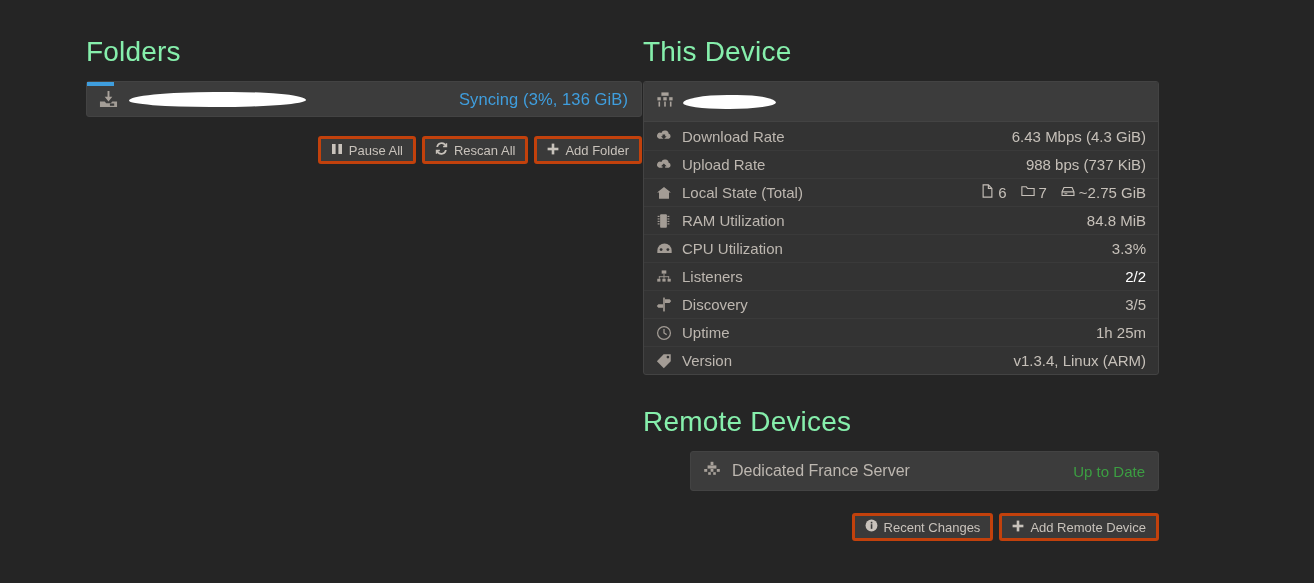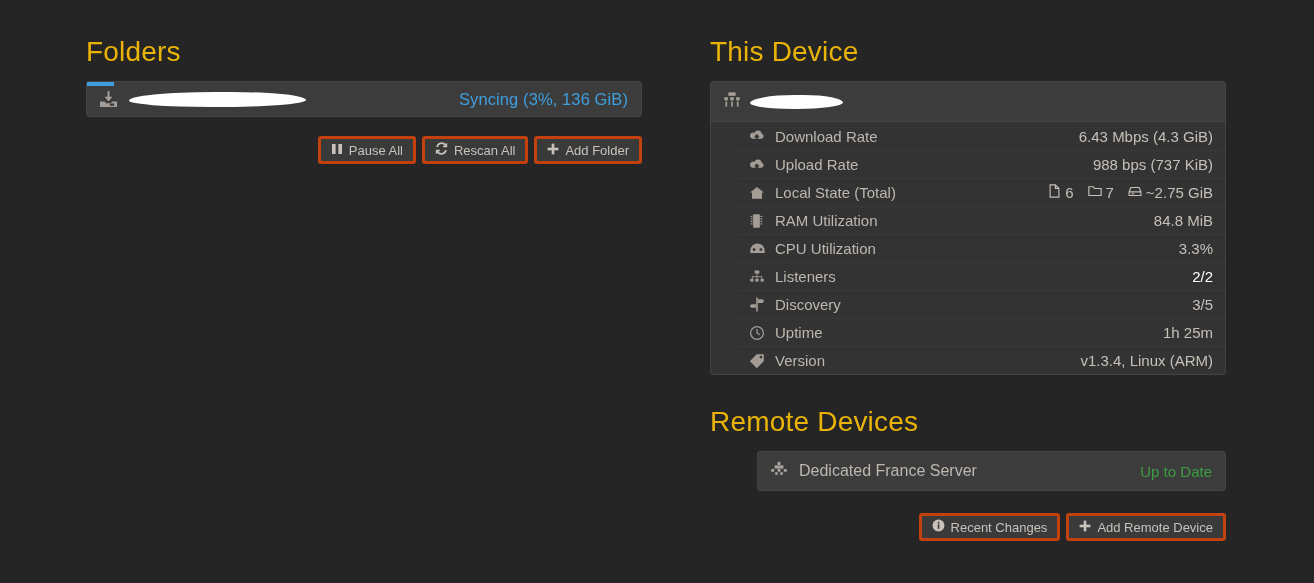--- a/index.html
+++ b/index.html
@@ -5,26 +5,26 @@
   * { box-sizing: border-box; margin: 0; padding: 0; }
   html, body {
     width: 1314px; height: 583px;
     background: #252525;
     font-family: "Liberation Sans", sans-serif;
     overflow: hidden;
   }
   .page { position: relative; width: 1314px; height: 583px; padding: 0; }
   .col { position: absolute; top: 0; }
   .col-left  { left: 86px;  width: 556px; }
-  .col-right { left: 710px; width: 516px; }
+  .col-right { left: 643px; width: 516px; }
 
   h2.section-title {
     font-size: 28px;
     font-weight: 400;
-    color: #eab308;
+    color: #86efac;
     letter-spacing: .2px;
     line-height: 1;
     padding-top: 38px;
     padding-bottom: 0;
   }
   .col-left  h2.section-title { margin-bottom: 15px; }
   .col-right h2.section-title { margin-bottom: 15px; }
 
   
   .panel {
@@ -96,21 +96,20 @@
 
   
   .stat-row {
     display: flex;
     align-items: center;
     height: 28px;
     padding: 0 12px;
     border-top: 1px solid #3a3a3a;
     font-size: 15px;
     color: #bdb7b0;
-    margin-left: 26px;
   }
   .stat-row:first-child { border-top: none; }
   .stat-row .ico { width: 18px; color: #a39c95; display:flex; align-items:center; }
   .stat-row .label { margin-left: 8px; }
   .stat-row .value { margin-left: auto; color: #c6c0b9; white-space: nowrap; }
   .stat-row .value.green { color: #ffffff; }
   .localstate { display: flex; align-items: center; gap: 5px; }
   .localstate .seg { display: inline-flex; align-items: center; gap: 4px; margin-left: 9px; }
   .localstate .seg:first-child { margin-left: 0; }
 

